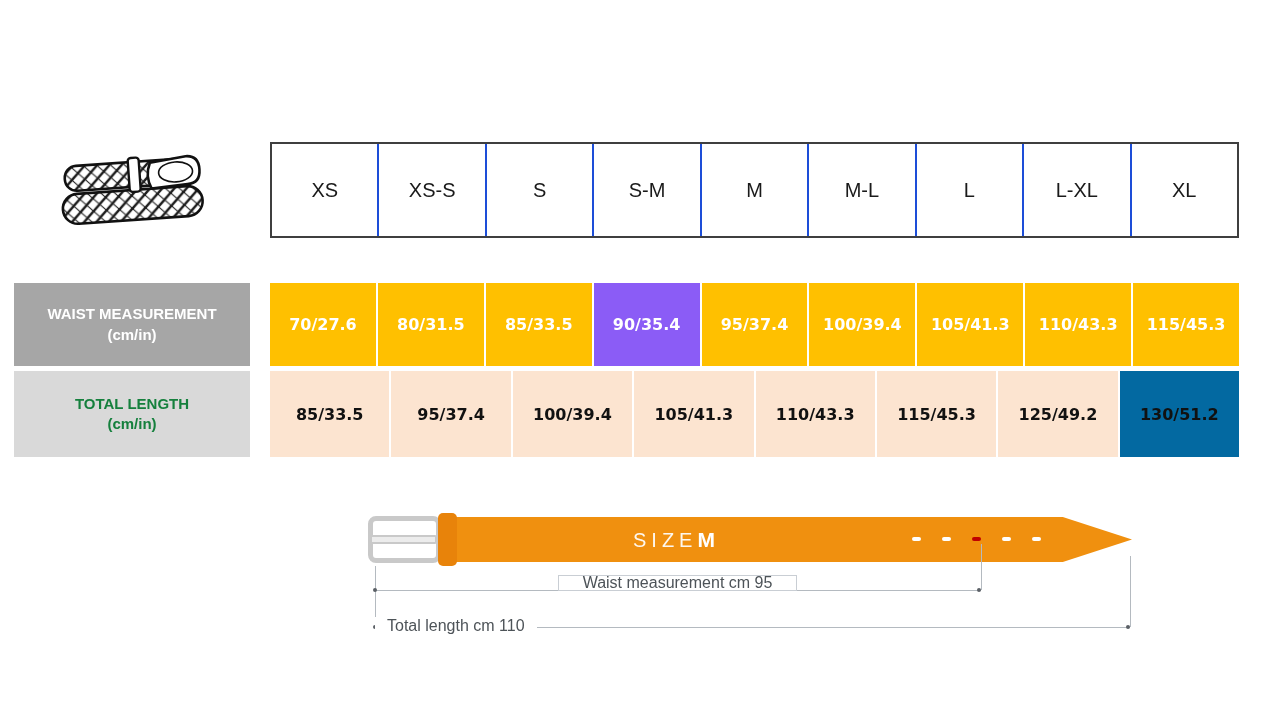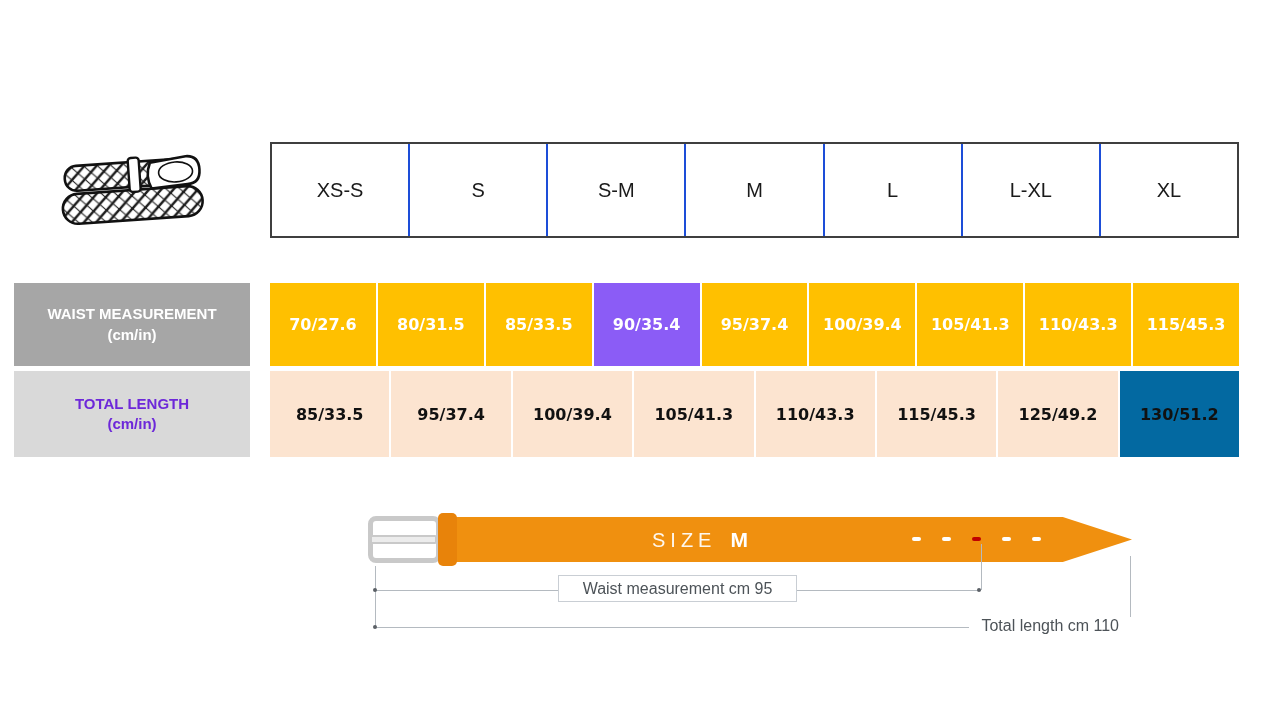--- a/index.html
+++ b/index.html
@@ -11,55 +11,55 @@
                display:flex;border:2px solid #3f3f3f;box-sizing:border-box;background:#fff;}
   .hcell{flex:1;display:flex;align-items:center;justify-content:center;
          font-size:20px;color:#1a1a1a;border-left:2px solid #1d4ed8;box-sizing:border-box;}
   .hcell:first-child{border-left:none;}
 
   
   .row-label{position:absolute;left:14px;width:236px;display:flex;flex-direction:column;
              align-items:center;justify-content:center;text-align:center;
              font-weight:bold;font-size:15px;line-height:1.35;box-sizing:border-box;}
   .row-label.waist{top:283px;height:83px;color:#ffffff;}
-  .row-label.total{top:371px;height:86px;color:#6d28d9;}
+  .row-label.total{top:371px;height:86px;color:#15803d;}
 
   
   .cells{position:absolute;left:270px;width:969px;display:flex;gap:2px;}
   .cells.waist{top:283px;height:83px;}
   .cells.total{top:371px;height:86px;}
   .vcell{flex:1;display:flex;align-items:center;justify-content:center;
          font-family:"DejaVu Sans",sans-serif;font-weight:bold;font-size:16px;}
   .vcell.waist{color:#ffffff;}
   .vcell.total{color:#111111;}
 
   
   .strap{position:absolute;left:440px;top:517px;width:692px;height:45px;
          clip-path:polygon(0 0,90% 0,100% 50%,90% 100%,0 100%);}
   .keeper{position:absolute;left:438px;top:513px;width:19px;height:53px;border-radius:5px;}
   .buckle{position:absolute;left:368px;top:516px;width:73px;height:47px;border:5px solid #c9c9c9;
           border-radius:8px;background:#ffffff;box-sizing:border-box;}
   .prong{position:absolute;left:370px;top:535px;width:67px;height:9px;background:#ececec;
          border:2px solid #c9c9c9;border-radius:2px;box-sizing:border-box;}
   .size-text{position:absolute;left:633px;top:528px;color:#ffffff;font-size:20px;
-             display:flex;align-items:baseline;gap:14px;margin-left:19px;}
+             display:flex;align-items:baseline;}
   .size-word{letter-spacing:5px;opacity:.93;}
   .size-value{font-weight:bold;font-size:21px;}
   .holes{position:absolute;left:912px;top:537px;display:flex;gap:21px;}
   .hole{width:9px;height:4px;border-radius:2px;}
 
   
   .guide{position:absolute;background:#b4bac0;}
   .guide.h{height:1px;}
   .guide.v{width:1px;}
   .dot{position:absolute;width:4px;height:4px;border-radius:50%;background:#5b6066;}
-  .caption-box{position:absolute;left:558px;top:575px;width:239px;height:27px;background:#ffffff;
+  .caption-box{position:absolute;left:558px;top:575px;width:239px;height:16px;background:#ffffff;
                border:1px solid #c9ced4;box-sizing:border-box;display:flex;align-items:center;
                justify-content:center;font-size:16px;color:#4d5358;}
-  .caption-plain{position:absolute;top:617px;left:375px;width:756px;text-align:right;
+  .caption-plain{position:absolute;top:617px;left:375px;width:756px;text-align:left;
                  font-size:16px;color:#4d5358;}
   .caption-plain span{background:#ffffff;padding:0 12px;}
 </style>
 </head>
 <body>
 
 <div class="stage">
 
   <svg style="position:absolute;left:60px;top:150px;" width="145" height="88" viewBox="0 0 145 88">
     <defs>
@@ -71,24 +71,26 @@
     <g transform="rotate(-4 72 44)">
       <rect x="6" y="12" width="126" height="25" rx="12" fill="url(#braid)" stroke="#111" stroke-width="2.6"></rect>
       <rect x="2" y="40" width="140" height="30" rx="15" fill="url(#braid)" stroke="#111" stroke-width="2.6"></rect>
       <rect x="70" y="8" width="11" height="34" rx="3" fill="#ffffff" stroke="#111" stroke-width="2.4"></rect>
       <path d="M92,14 L128,10 Q141,10 141,24 Q141,38 128,38 L92,40 Q86,27 92,14 Z" fill="#ffffff" stroke="#111" stroke-width="2.6"></path>
       <ellipse cx="117" cy="25" rx="17" ry="10" fill="#ffffff" stroke="#111" stroke-width="1.6"></ellipse>
     </g>
   </svg>
 
   <div class="size-header">
+      <div class="hcell">XS</div>
       <div class="hcell">XS-S</div>
       <div class="hcell">S</div>
       <div class="hcell">S-M</div>
       <div class="hcell">M</div>
+      <div class="hcell">M-L</div>
       <div class="hcell">L</div>
       <div class="hcell">L-XL</div>
       <div class="hcell">XL</div>
     </div>
 
   <div class="row-label waist" style="background: rgb(166, 166, 166);">
     <span>WAIST MEASUREMENT</span>
     <span>(cm/in)</span>
   </div>
   <div class="cells waist">

